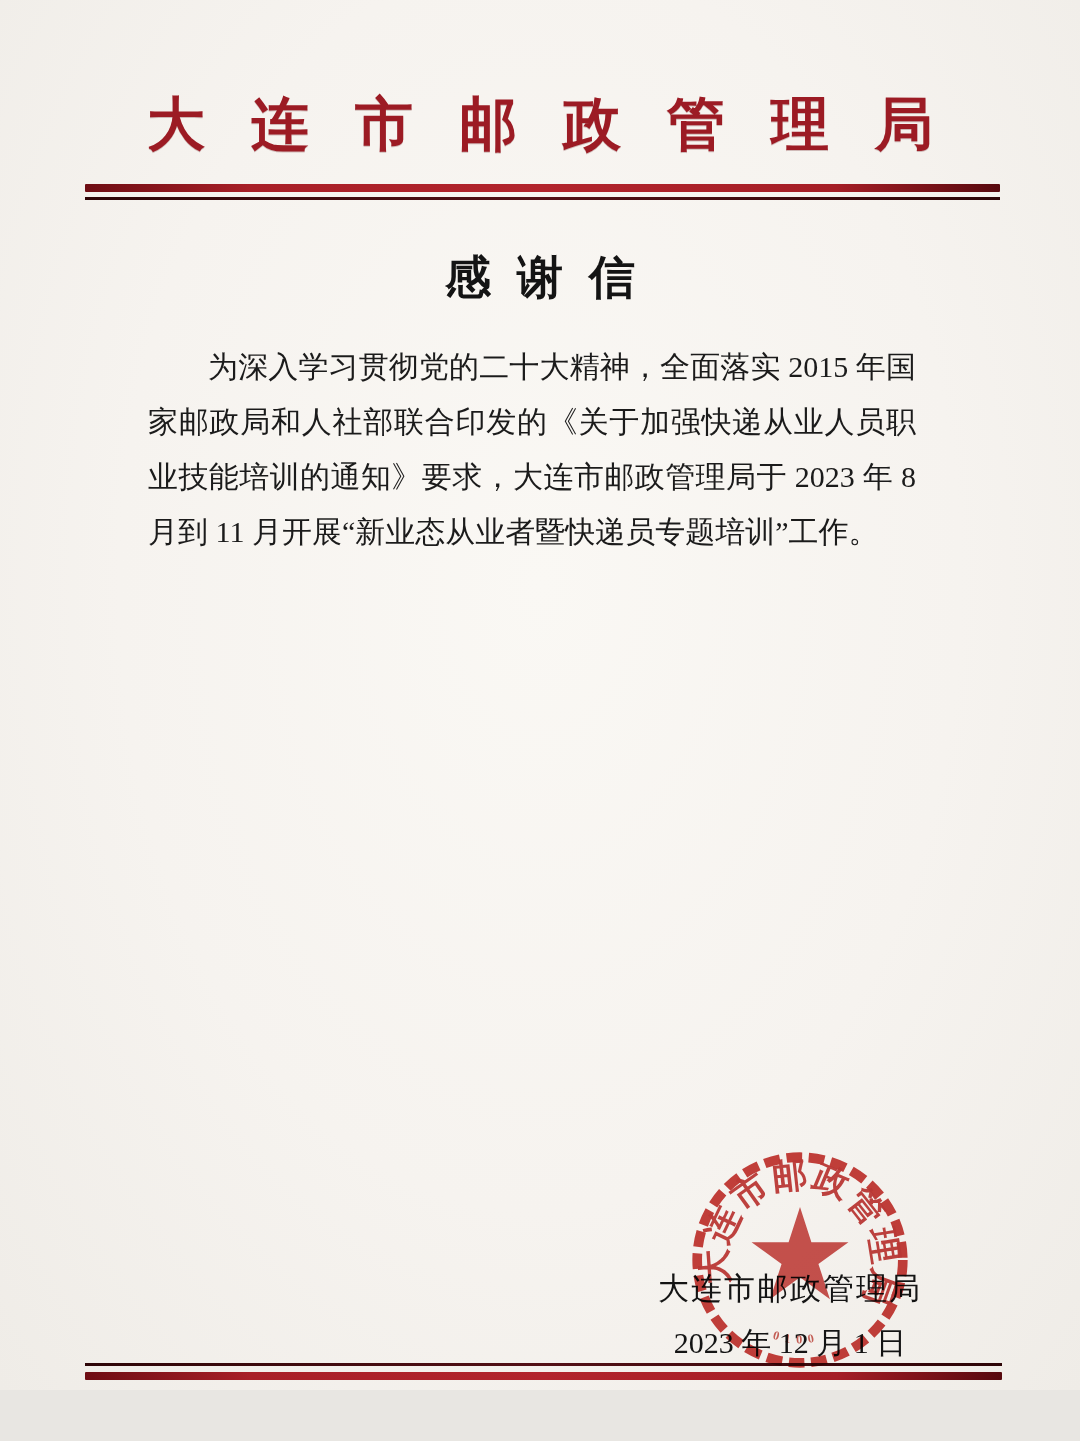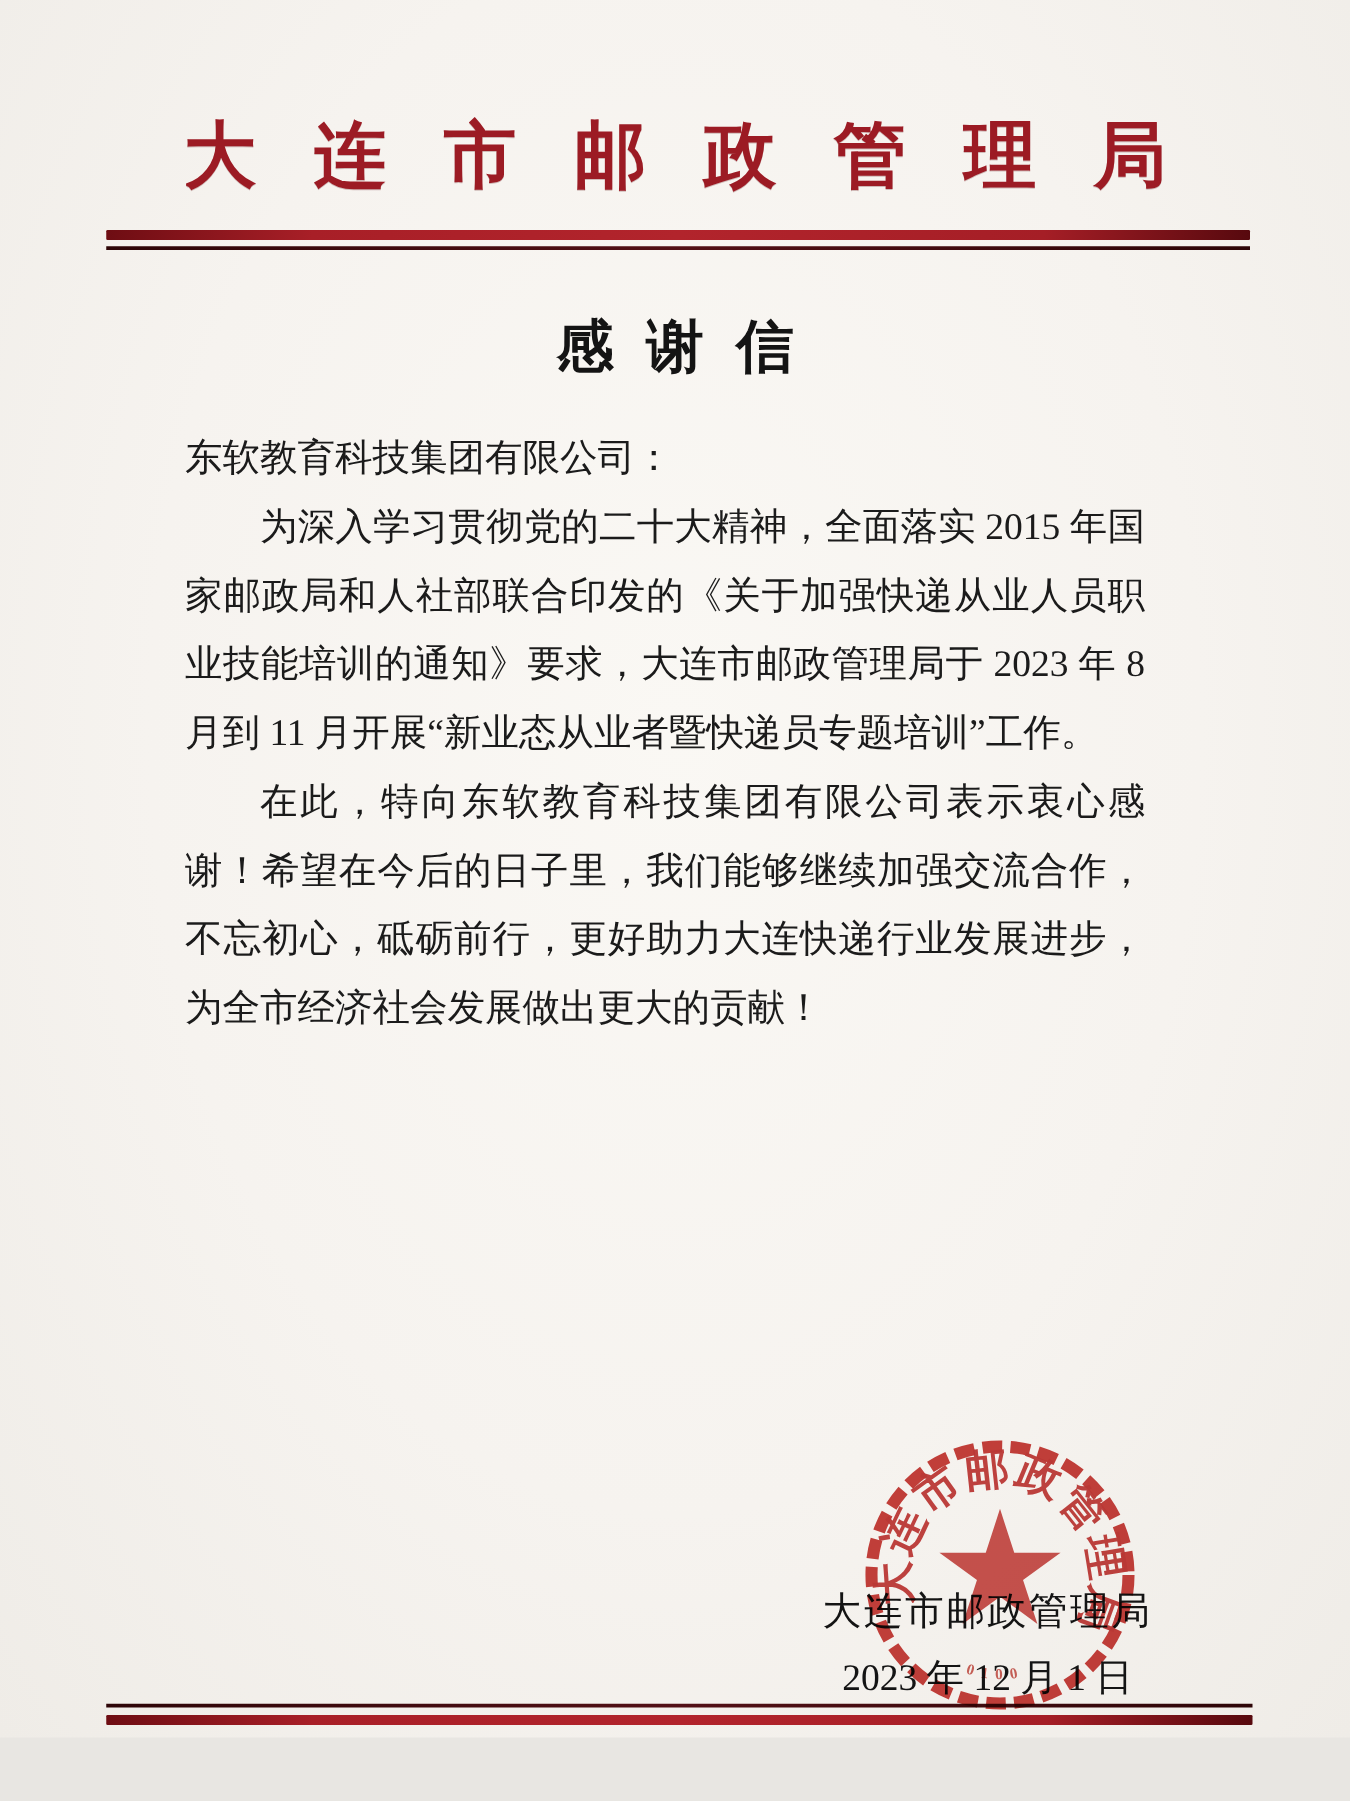--- a/index.html
+++ b/index.html
@@ -111,23 +111,21 @@
   <h1 class="agency-title">大连市邮政管理局</h1>
 
   <div class="rules">
     <div class="rule-thick"></div>
     <div class="rule-thin"></div>
   </div>
 
   <h2 class="letter-title">感谢信</h2>
 
   <div class="letter-body">
-    <p>东软教育科技集团有限公司：</p>
     <p class="indent">为深入学习贯彻党的二十大精神，全面落实 2015 年国家邮政局和人社部联合印发的《关于加强快递从业人员职业技能培训的通知》要求，大连市邮政管理局于 2023 年 8 月到 11 月开展“新业态从业者暨快递员专题培训”工作。</p>
-    <p class="indent">在此，特向东软教育科技集团有限公司表示衷心感谢！希望在今后的日子里，我们能够继续加强交流合作，不忘初心，砥砺前行，更好助力大连快递行业发展进步，为全市经济社会发展做出更大的贡献！</p>
   </div>
 
   <div class="signature">
     <div class="sig-name">大连市邮政管理局</div>
     <div class="sig-date">2023 年 12 月 1 日</div>
   </div>
 
   <svg class="seal" viewBox="0 0 224 224">
     <defs>
       <path id="sealArc" d="M 44.3 136.6 A 72 72 0 1 1 179.7 136.6"></path>

